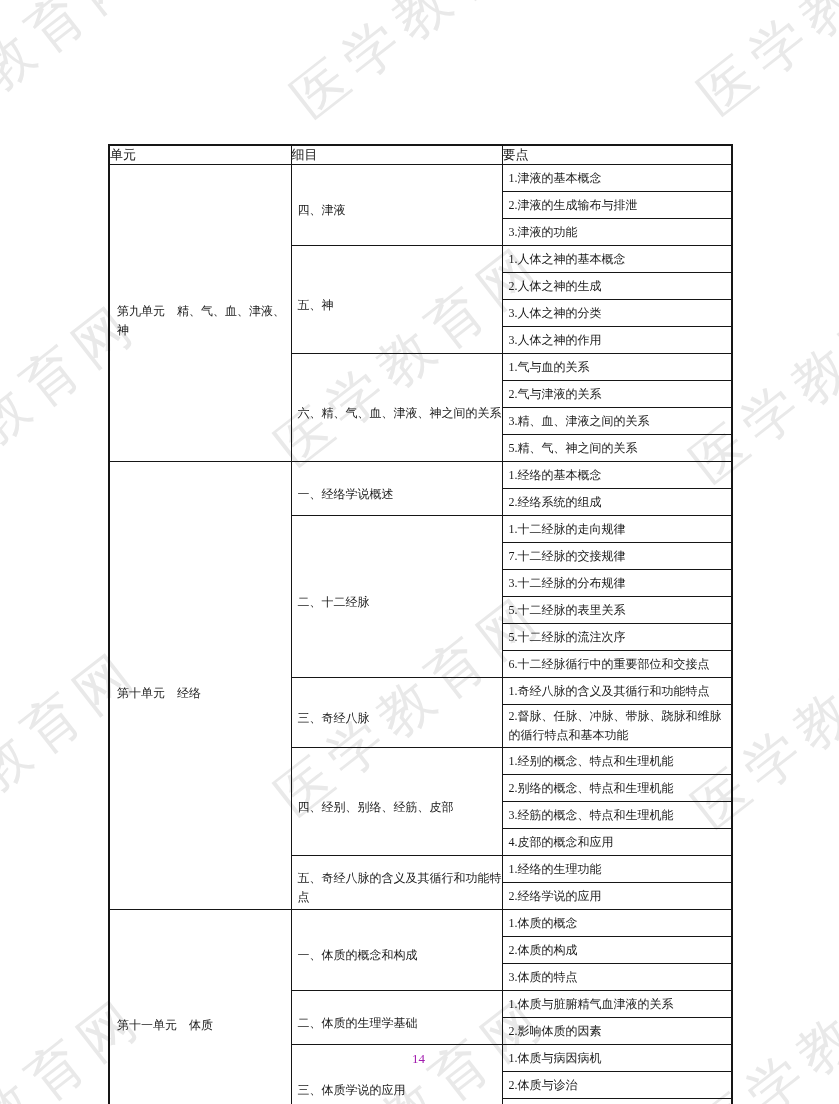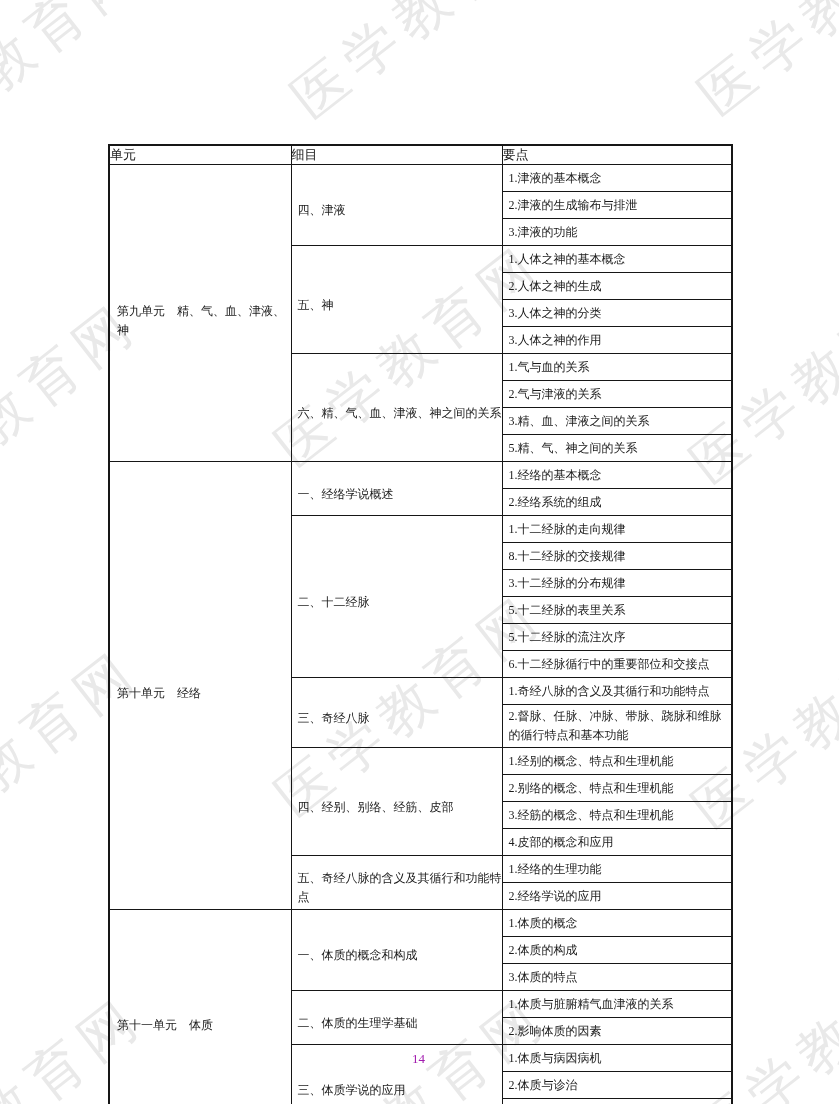--- a/index.html
+++ b/index.html
@@ -146,21 +146,21 @@
         <td class="point-cell">1.经络的基本概念</td>
       </tr>
       <tr>
         <td class="point-cell">2.经络系统的组成</td>
       </tr>
       <tr>
         <td class="item-cell" rowspan="6">二、十二经脉</td>
         <td class="point-cell">1.十二经脉的走向规律</td>
       </tr>
       <tr>
-        <td class="point-cell">8.十二经脉的交接规律</td>
+        <td class="point-cell">7.十二经脉的交接规律</td>
       </tr>
       <tr>
         <td class="point-cell">3.十二经脉的分布规律</td>
       </tr>
       <tr>
         <td class="point-cell">5.十二经脉的表里关系</td>
       </tr>
       <tr>
         <td class="point-cell">5.十二经脉的流注次序</td>
       </tr>

